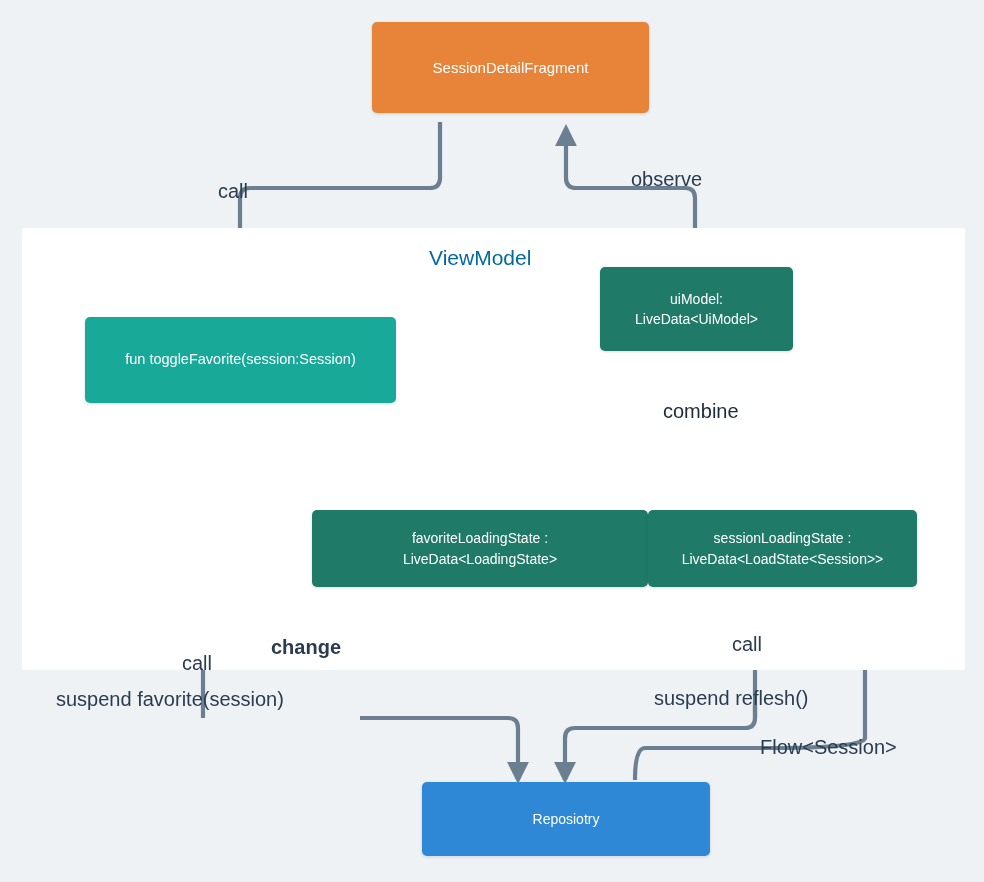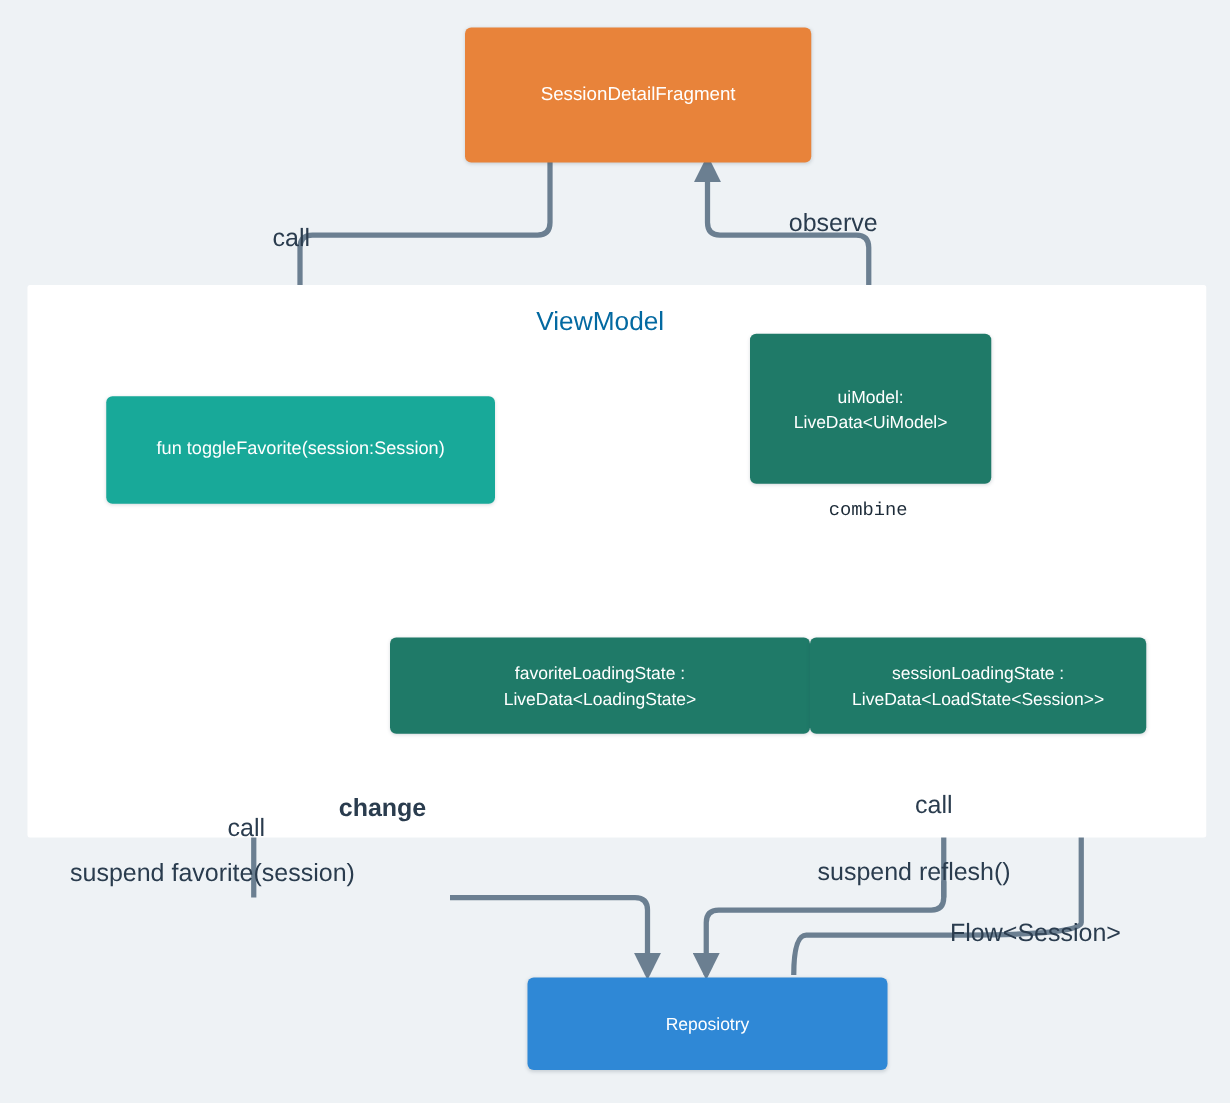--- a/index.html
+++ b/index.html
@@ -53,21 +53,21 @@
   .node-orange { background: #e8833a; font-size: 15px; }
   .node-teal   { background: #18a999; font-size: 14.5px; }
   .node-green  { background: #1f7a68; font-size: 14px; }
   .node-blue   { background: #2f88d6; font-size: 14px; }
   .edge-label {
     position: absolute;
     font-size: 20px;
     color: #2a3c4e;
     white-space: nowrap;
   }
-  .edge-label.small { font-size: 15px; color: #1d2b38; font-family: Liberation Mono, monospace; }
+  .edge-label.small { font-size: 20px; color: #1d2b38; }
 </style>
 </head>
 <body>
 
 <div id="canvas">
 
   <svg id="svg-layer" viewBox="0 0 984 882">
     <defs>
       <marker id="arrow-gray" viewBox="0 0 10 10" refX="8.2" refY="5" markerWidth="5.2" markerHeight="5.2" orient="auto-start-reverse">
         <path d="M 0 0 L 10 5 L 0 10 z" fill="#6b7f91"></path>
@@ -98,25 +98,25 @@
 
     <g fill="none" stroke="#e8833a" stroke-width="4.2" stroke-linecap="butt" stroke-linejoin="round" stroke-dasharray="13 11">
       <path d="M 408 506 L 408 457 Q 408 447 418 447 L 748 447 Q 758 447 758 457 L 758 506"></path>
       <path d="M 695 447 L 695 376" marker-end="url(#arrow-orange)"></path>
     </g>
   </svg>
 
   <div class="panel" style="left:22px; top:228px; width:943px; height:442px;"></div>
   <div class="panel-title" style="left:429px; top:246px;">ViewModel</div>
 
-  <div class="node node-orange" style="left:372px; top:22px; width:277px; height:108px;">SessionDetailFragment</div>
+  <div class="node node-orange" style="left:372px; top:22px; width:277px; height:91px;">SessionDetailFragment</div>
 
   <div class="node node-teal" style="left:85px; top:317px; width:311px; height:86px;">fun toggleFavorite(session:Session)</div>
 
-  <div class="node node-green" style="left:600px; top:267px; width:193px; height:120px;">uiModel:
+  <div class="node node-green" style="left:600px; top:267px; width:193px; height:84px;">uiModel:
 LiveData&lt;UiModel&gt;</div>
 
   <div class="node node-green" style="left:312px; top:510px; width:336px; height:77px;">favoriteLoadingState :
 LiveData&lt;LoadingState&gt;</div>
 
   <div class="node node-green" style="left:648px; top:510px; width:269px; height:77px;">sessionLoadingState :
 LiveData&lt;LoadState&lt;Session&gt;&gt;</div>
 
   <div class="node node-blue" style="left:396px; top:782px; width:288px; height:74px;margin-left:26px;">Reposiotry</div>
 

